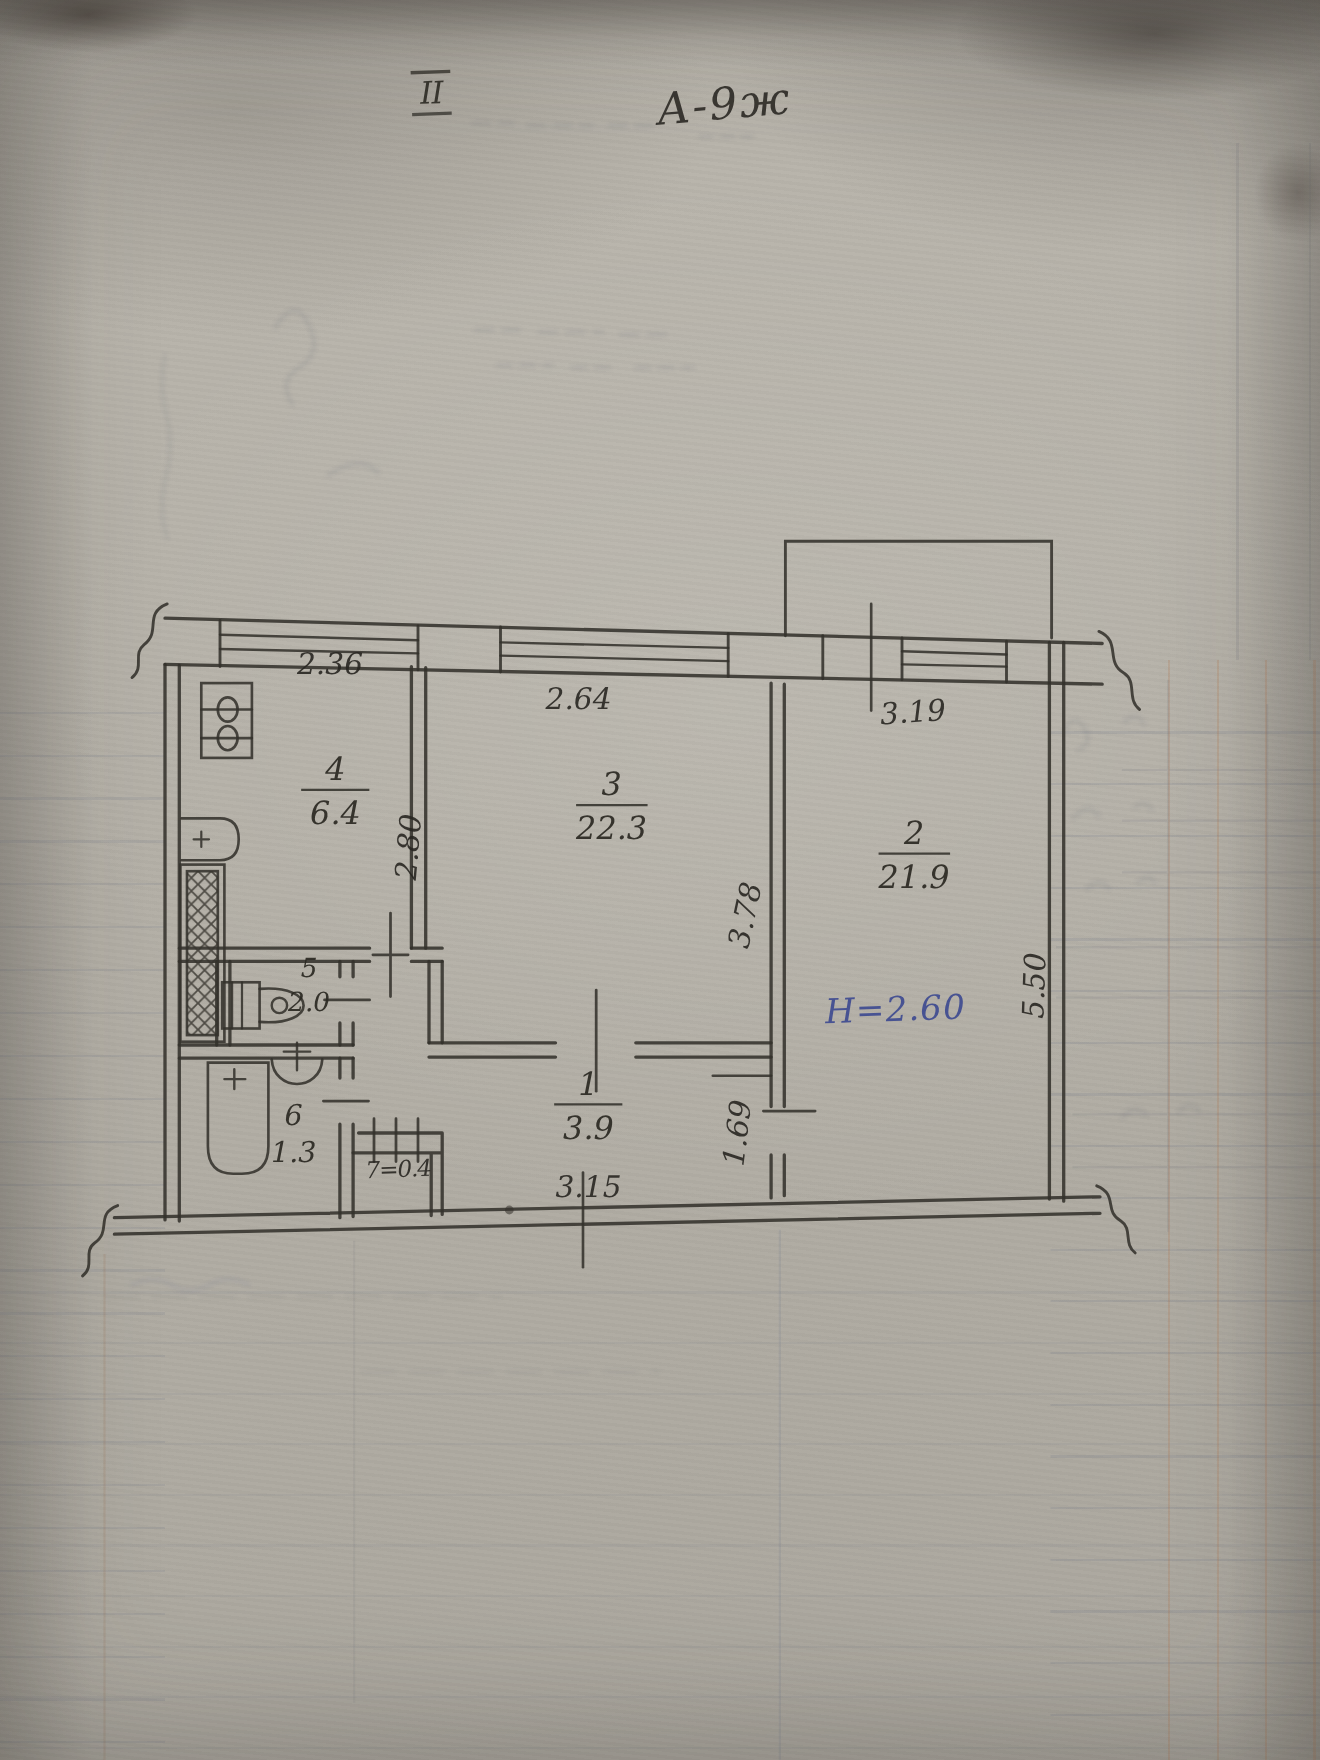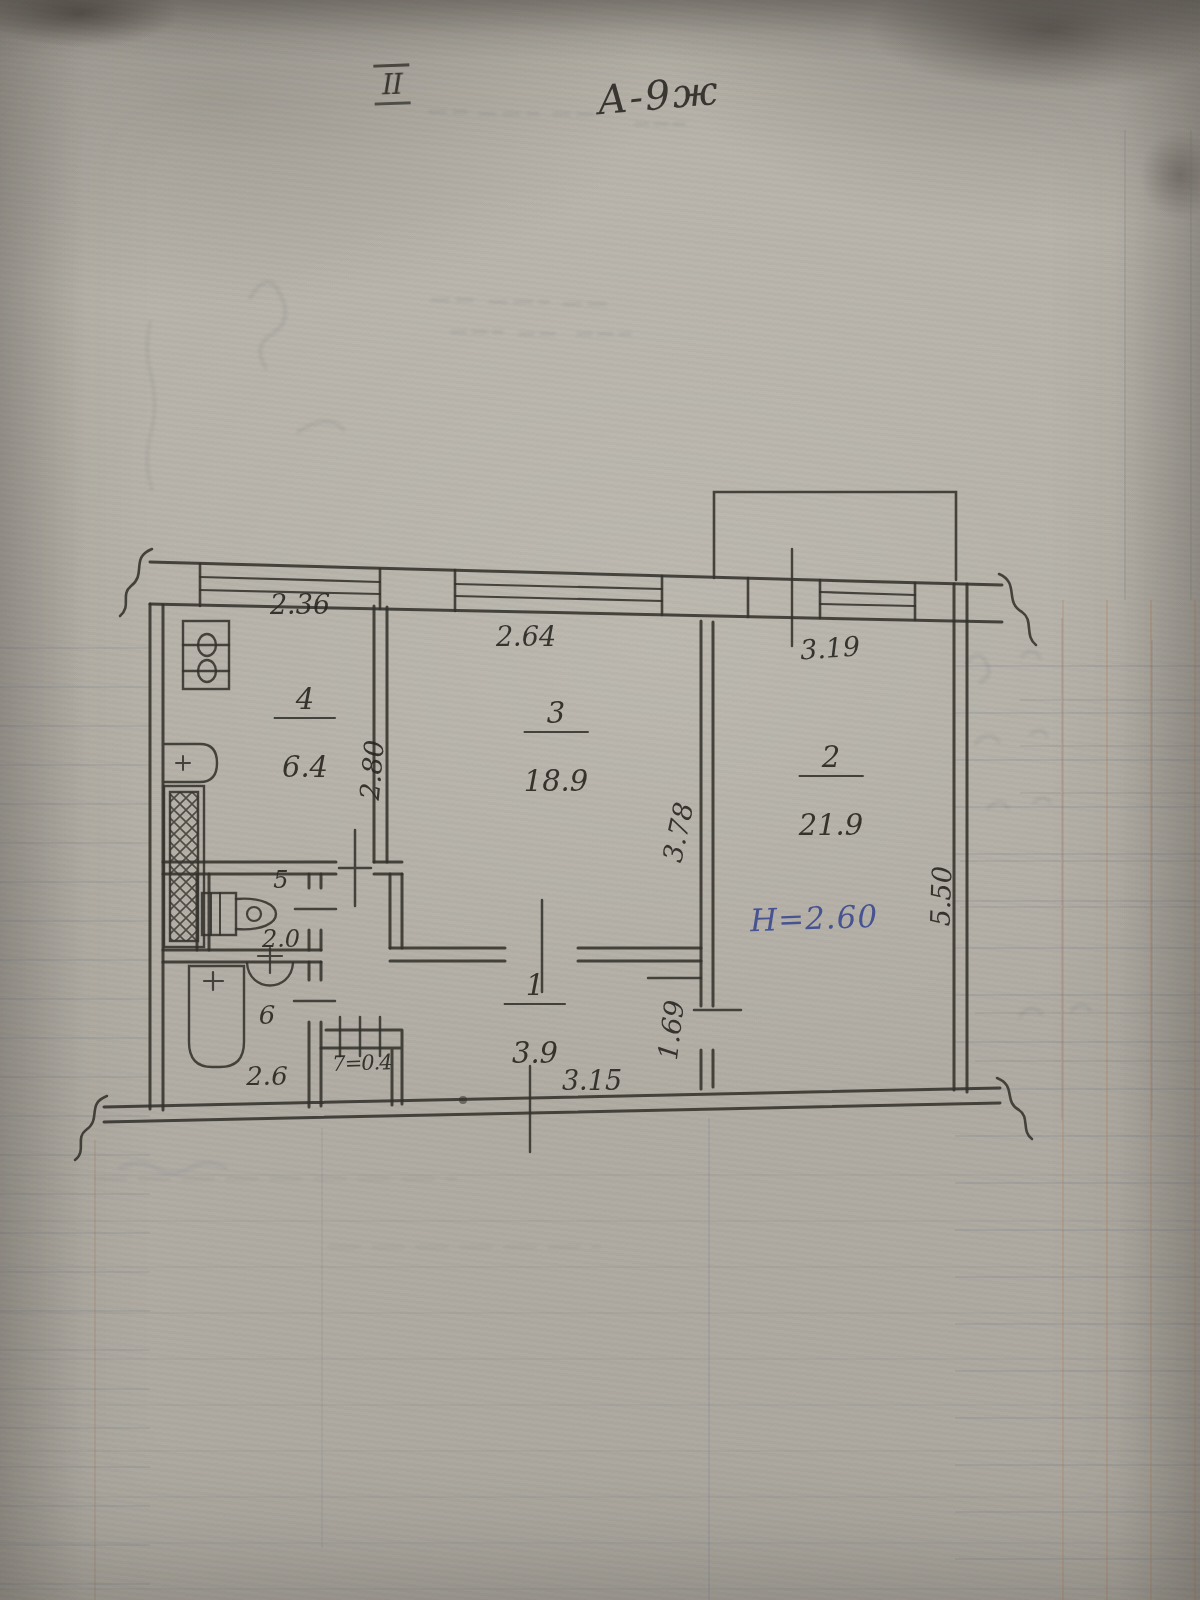--- a/index.html
+++ b/index.html
@@ -47,21 +47,21 @@
     border-top:3px solid rgba(44,42,36,0.75);border-bottom:3px solid rgba(44,42,36,0.7);
     padding:1px 8px;transform:rotate(-2deg);letter-spacing:-1px;}
   .plan-code{position:absolute;left:597px;top:72px;
     font:italic 40px "DejaVu Serif","Liberation Serif",serif;color:rgba(40,38,33,0.88);
     transform:rotate(-5deg);letter-spacing:2px;}
 
   .room-label{position:absolute;transform:translateX(-50%);text-align:center;
     font:italic 29px "DejaVu Serif","Liberation Serif",serif;color:rgba(42,40,34,0.92);}
   .room-label .num{display:block;padding:0 22px 1px;}
   .room-label.frac .num{border-bottom:2.5px solid rgba(42,40,34,0.82);}
-  .room-label .area{display:block;padding-top:15px;margin-top:16px;}
+  .room-label .area{display:block;padding-top:3px;}
   .room-label.small{font-size:24px;}
   .room-label.small .num{padding:0 6px 0;}
 
   .dim{position:absolute;white-space:nowrap;transform:translate(-50%,-50%);
     font:italic 27px "DejaVu Serif","Liberation Serif",serif;color:rgba(40,38,33,0.9);}
   .closet-label{position:absolute;left:362px;top:1051px;transform:translateX(-50%) rotate(-2deg);
     font:italic 21px "DejaVu Serif","Liberation Serif",serif;color:rgba(40,38,33,0.9);letter-spacing:-1px;}
   .blue-note{position:absolute;left:750px;top:900px;
     font:italic 31px "DejaVu Serif","Liberation Serif",serif;color:rgba(48,62,142,0.82);
     transform:rotate(-2deg);letter-spacing:1px;}
@@ -222,41 +222,41 @@
   <div class="room-label frac" style="left:535px;top:968px">
     <span class="num">1</span>
     <span class="area">3.9</span>
   </div>
   <div class="room-label frac" style="left:831px;top:740px">
     <span class="num">2</span>
     <span class="area">21.9</span>
   </div>
   <div class="room-label frac" style="left:556px;top:696px">
     <span class="num">3</span>
-    <span class="area">18.9</span>
+    <span class="area">22.3</span>
   </div>
   <div class="room-label frac" style="left:305px;top:682px">
     <span class="num">4</span>
     <span class="area">6.4</span>
   </div>
   <div class="room-label small" style="left:281px;top:866px">
     <span class="num">5</span>
     <span class="area">2.0</span>
   </div>
   <div class="room-label small" style="left:267px;top:1000px;font-size:26px">
     <span class="num">6</span>
-    <span class="area">2.6</span>
+    <span class="area">1.3</span>
   </div>
   <div class="closet-label">7=0.4</div>
 
   <div class="dim" style="left:300px;top:604px">2.36</div>
   <div class="dim" style="left:526px;top:636px">2.64</div>
   <div class="dim" style="left:830px;top:648px;transform:translate(-50%,-50%) rotate(-4deg)">3.19</div>
   <div class="dim" style="left:372px;top:770px;transform:translate(-50%,-50%) rotate(-85deg)">2.80</div>
   <div class="dim" style="left:678px;top:832px;transform:translate(-50%,-50%) rotate(-78deg)">3.78</div>
   <div class="dim" style="left:941px;top:896px;transform:translate(-50%,-50%) rotate(-88deg)">5.50</div>
   <div class="dim" style="left:671px;top:1030px;transform:translate(-50%,-50%) rotate(-83deg)">1.69</div>
-  <div class="dim" style="left:592px;top:1080px">3.15</div>
+  <div class="dim" style="left:535px;top:1080px">3.15</div>
 
   <div class="blue-note">Н=2.60</div>
 
   <div class="vignette"></div>
 </div>
 
 </body></html>

